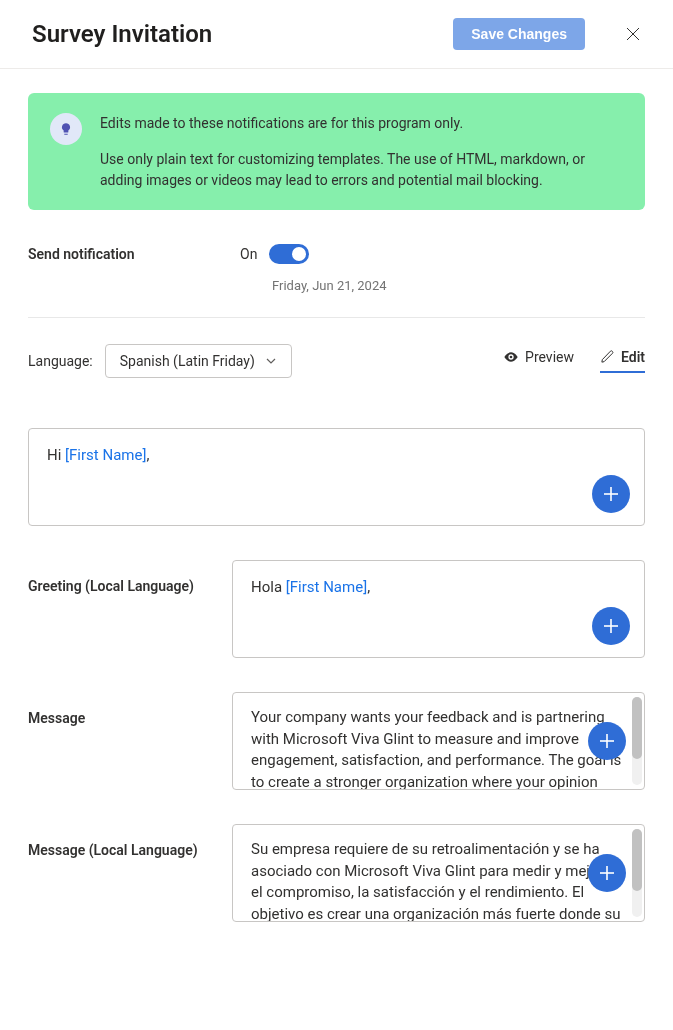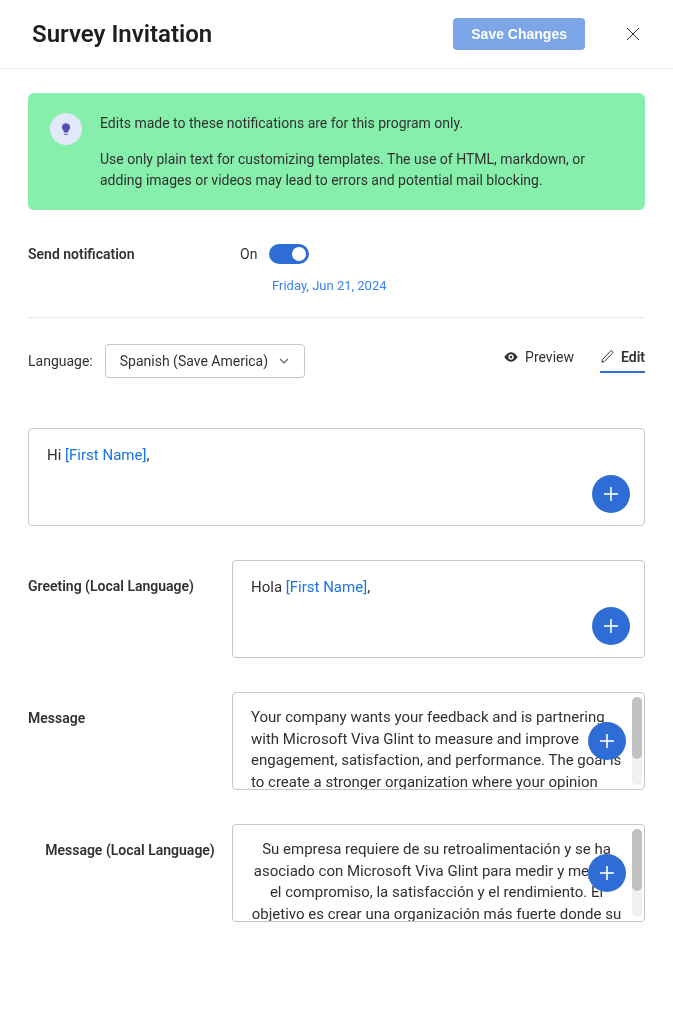--- a/index.html
+++ b/index.html
@@ -111,21 +111,21 @@
     position: absolute;
     width: 14px;
     height: 14px;
     background: #fff;
     border-radius: 50%;
     top: 3px;
     right: 3px;
   }
   .date-text {
     font-size: 13px;
-    color: #3b82f6;
+    color: #737373;
     margin-top: 14px;
     margin-left: 32px;
   }
 
   .divider {
     border: none;
     border-top: 1px solid #e8e8e8;
     margin: 24px 0 26px 0;
   }
 
@@ -297,21 +297,21 @@
       <div class="date-text">Friday, Jun 21, 2024</div>
     </div>
   </div>
 
   <hr class="divider">
 
   <div class="lang-row">
     <div class="lang-left">
       <span class="lang-label">Language:</span>
       <div class="lang-select">
-        <span>Spanish (Save America)</span>
+        <span>Spanish (Latin Friday)</span>
         <svg width="12" height="12" viewBox="0 0 12 12" fill="none" stroke="#605e5c" stroke-width="1.2">
           <polyline points="2,4 6,8 10,4"></polyline>
         </svg>
       </div>
     </div>
     <div class="tabs">
       <div class="tab">
         <svg width="16" height="16" viewBox="0 0 24 24" fill="#323130">
           <path d="M12 5C6 5 2 12 2 12s4 7 10 7 10-7 10-7-4-7-10-7zm0 11a4 4 0 1 1 0-8 4 4 0 0 1 0 8z"></path>
           <circle cx="12" cy="12" r="2" fill="#323130"></circle>
@@ -364,21 +364,21 @@
       <div class="scroll-thumb"></div>
       <button class="add-btn add-btn-scroll">
         <svg width="18" height="18" viewBox="0 0 18 18" fill="none" stroke="#fff" stroke-width="1.6">
           <line x1="9" y1="2" x2="9" y2="16"></line>
             <line x1="2" y1="9" x2="16" y2="9"></line>
         </svg>
       </button>
     </div>
   </div>
 
-  <div class="field-wrap" style="margin-bottom:12px;text-align:center;">
+  <div class="field-wrap" style="margin-bottom:12px;">
     <div class="field-label">Message (Local Language)</div>
     <div class="field-box">
       <div class="field-box-scroll">Su empresa requiere de su retroalimentación y se ha asociado con Microsoft Viva Glint para medir y mejorar el compromiso, la satisfacción y el rendimiento. El objetivo es crear una organización más fuerte donde su opinión sea importante.</div>
       <div class="scroll-track"></div>
       <div class="scroll-thumb"></div>
       <button class="add-btn add-btn-scroll">
         <svg width="18" height="18" viewBox="0 0 18 18" fill="none" stroke="#fff" stroke-width="1.6">
           <line x1="9" y1="2" x2="9" y2="16"></line>
             <line x1="2" y1="9" x2="16" y2="9"></line>
         </svg>

